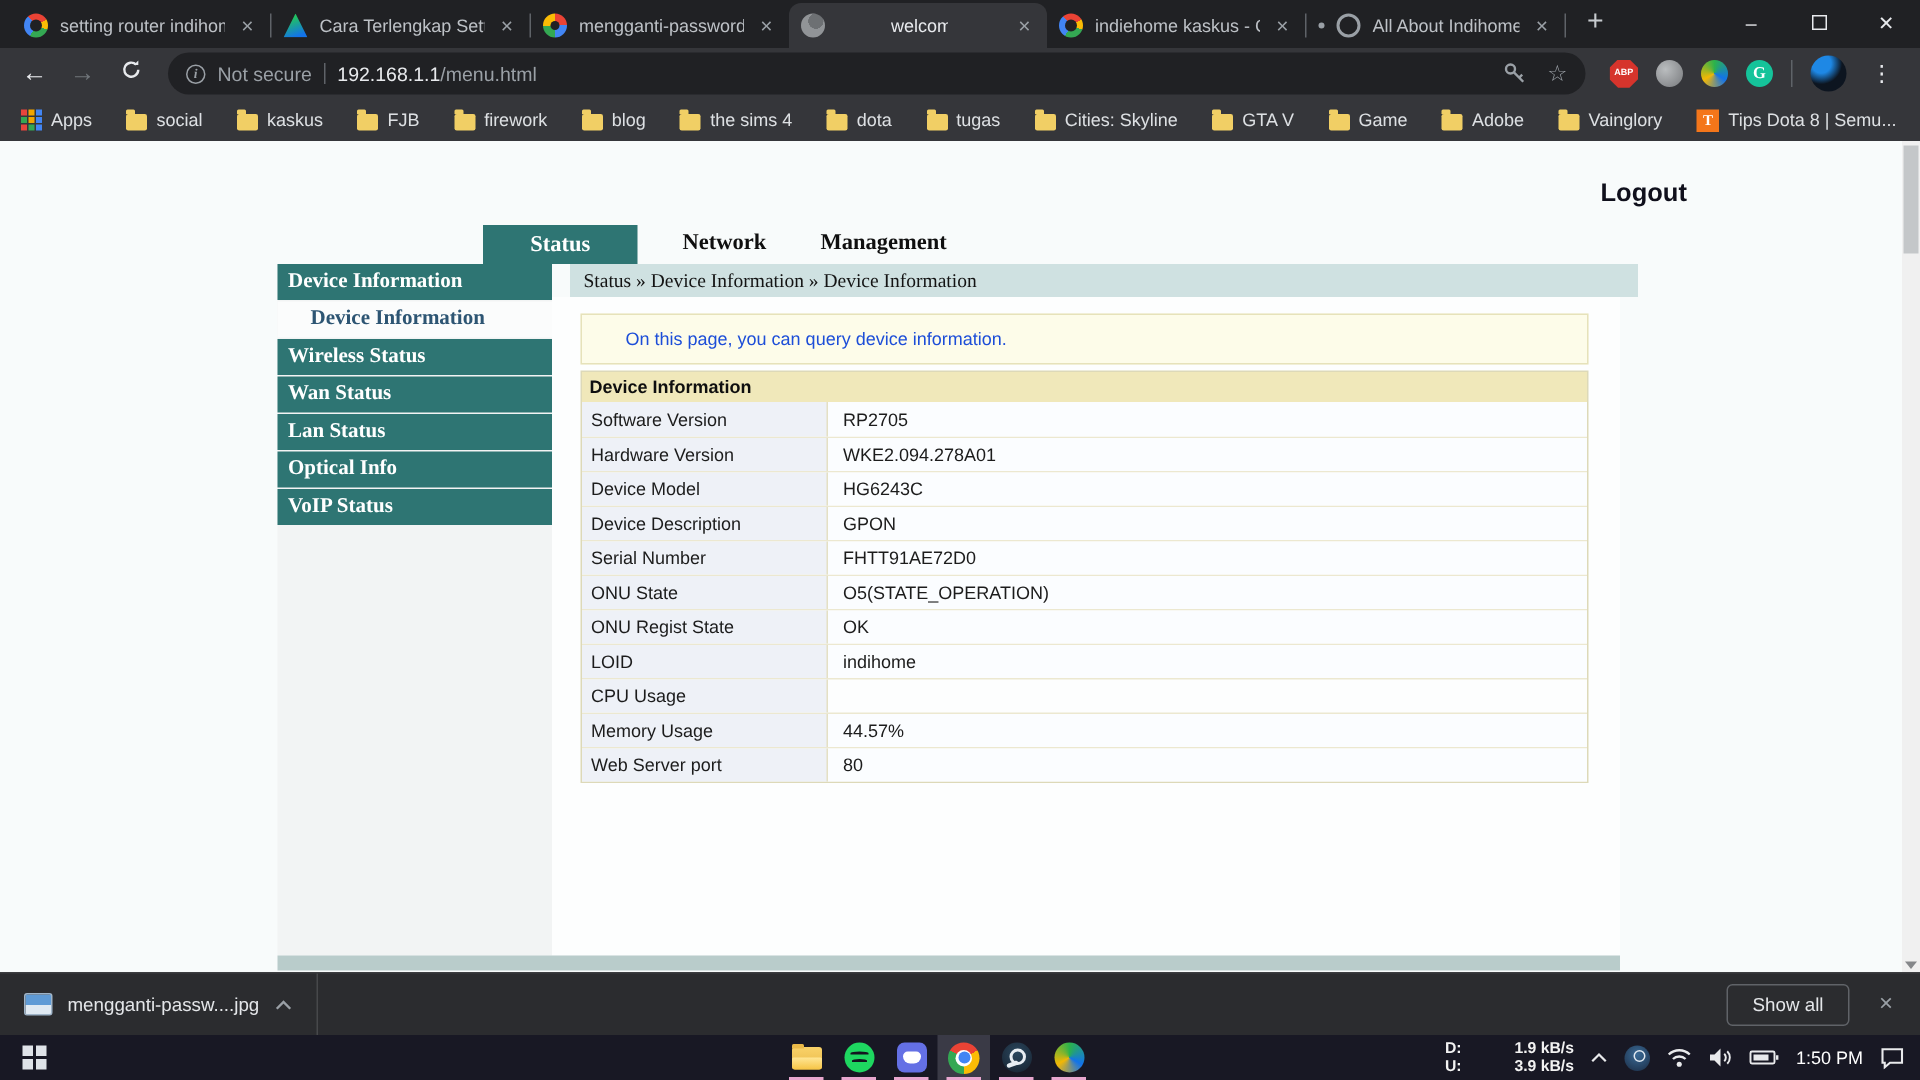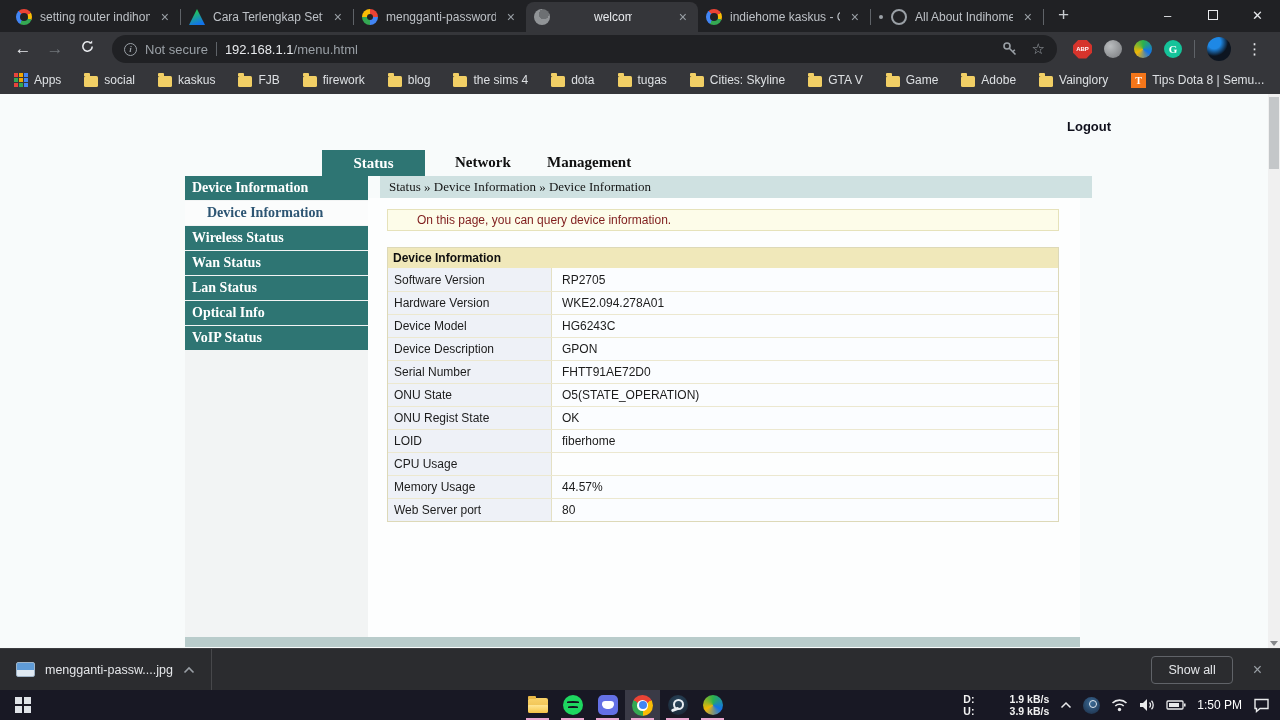--- a/index.html
+++ b/index.html
@@ -75,42 +75,42 @@
   .apps-grid i:nth-child(4), .apps-grid i:nth-child(8){ background:#34a853; }
   .folder { width:14px; height:11px; background:#f1cf65; border-radius:1.5px; position:relative; margin-top:2px; flex:none; }
   .folder::before { content:""; position:absolute; top:-3px; left:0; width:6px; height:3px;
     background:#f1cf65; border-radius:1px 1px 0 0; }
   .tips-icon { width:15px; height:15px; background:#f4761a; color:#fff;
     font:bold 10px "Liberation Serif", serif; display:flex; align-items:center; justify-content:center; flex:none; }
   .bm-spacer { flex:1; }
 
   
   .viewport { position:absolute; top:94px; left:0; width:1280px; height:554px; background:#f8fbfb; }
-  .logout { position:absolute; left:1019px; top:25px; font-weight:bold; font-size:13px; color:#10101c;padding-left:48px; }
+  .logout { position:absolute; left:1019px; top:25px; font-weight:bold; font-size:17px; color:#10101c;padding-left:48px; }
   .tab-status { position:absolute; left:322px; top:56px; width:103px; height:26px;
     background:#2e7573; color:#fff; font:bold 15px "Liberation Serif", serif;
     display:flex; align-items:center; justify-content:center; }
   .nav-label { position:absolute; top:60px; font:bold 15px "Liberation Serif", serif; color:#0f0f0f; }
   .nav-network { left:455px; } .nav-management { left:547px; }
   .breadcrumb { position:absolute; left:380px; top:82px; width:712px; height:22px;
     background:#cfe1e1; display:flex; align-items:center; padding-left:9px;
     font:13px "Liberation Serif", serif; color:#141414; }
 
   .sidebar { position:absolute; left:185px; top:82px; width:183px; height:461px; background:#f2f4f4; }
   .side-header { height:24px; background:#2e7573; color:#fff; font:bold 14px "Liberation Serif", serif;
     display:flex; align-items:center; padding-left:7px; margin-bottom:1px; }
   .side-active { height:24px; background:#fbfcfc; color:#2d5573; font:bold 14px "Liberation Serif", serif;
     display:flex; align-items:center; padding-left:22px; margin-bottom:1px; }
   .side-item { height:24px; background:#2e7573; color:#fff; font:bold 14px "Liberation Serif", serif;
     display:flex; align-items:center; padding-left:7px; margin-bottom:1px; }
 
   .main { position:absolute; left:368px; top:104px; width:712px; height:439px; background:#fdfefe; }
-  .infobox { position:absolute; left:19px; top:11px; width:672px; height:22px;
+  .infobox { position:absolute; left:19px; top:11px; width:672px; height:34px;
     background:#fdfce9; border:1px solid #e6e2ba; display:flex; align-items:center;
-    padding-left:29px; font-size:12px; color:#7f1d1d; }
+    padding-left:29px; font-size:12px; color:#1d4ed8; }
   .dtable { position:absolute; left:19px; top:49px; width:672px; border:1px solid #ddd9b8; }
   .thead { height:20px; background:#f0e8ba; font-weight:bold; font-size:12px; color:#0f0f0f;
     display:flex; align-items:center; padding-left:5px; }
   .trow { display:flex; height:23px; border-top:1px solid #ece8d0; font-size:12px; }
   .tlabel { width:164px; flex:none; background:#eef1f7; color:#1c1c1c;
     display:flex; align-items:center; padding-left:6px; border-right:1px solid #e4e0c4; }
   .tvalue { flex:1; background:#fbfdff; color:#1c1c1c; display:flex; align-items:center; padding-left:10px; }
 
   .bottom-teal { position:absolute; left:185px; top:543px; width:895px; height:10px; background:#b9cccb; }
 
@@ -382,21 +382,21 @@
       <div class="trow">
         <span class="tlabel">ONU State</span>
         <span class="tvalue">O5(STATE_OPERATION)</span>
       </div>
       <div class="trow">
         <span class="tlabel">ONU Regist State</span>
         <span class="tvalue">OK</span>
       </div>
       <div class="trow">
         <span class="tlabel">LOID</span>
-        <span class="tvalue">fiberhome</span>
+        <span class="tvalue">indihome</span>
       </div>
       <div class="trow">
         <span class="tlabel">CPU Usage</span>
       </div>
       <div class="trow">
         <span class="tlabel">Memory Usage</span>
         <span class="tvalue">44.57%</span>
       </div>
       <div class="trow">
         <span class="tlabel">Web Server port</span>

